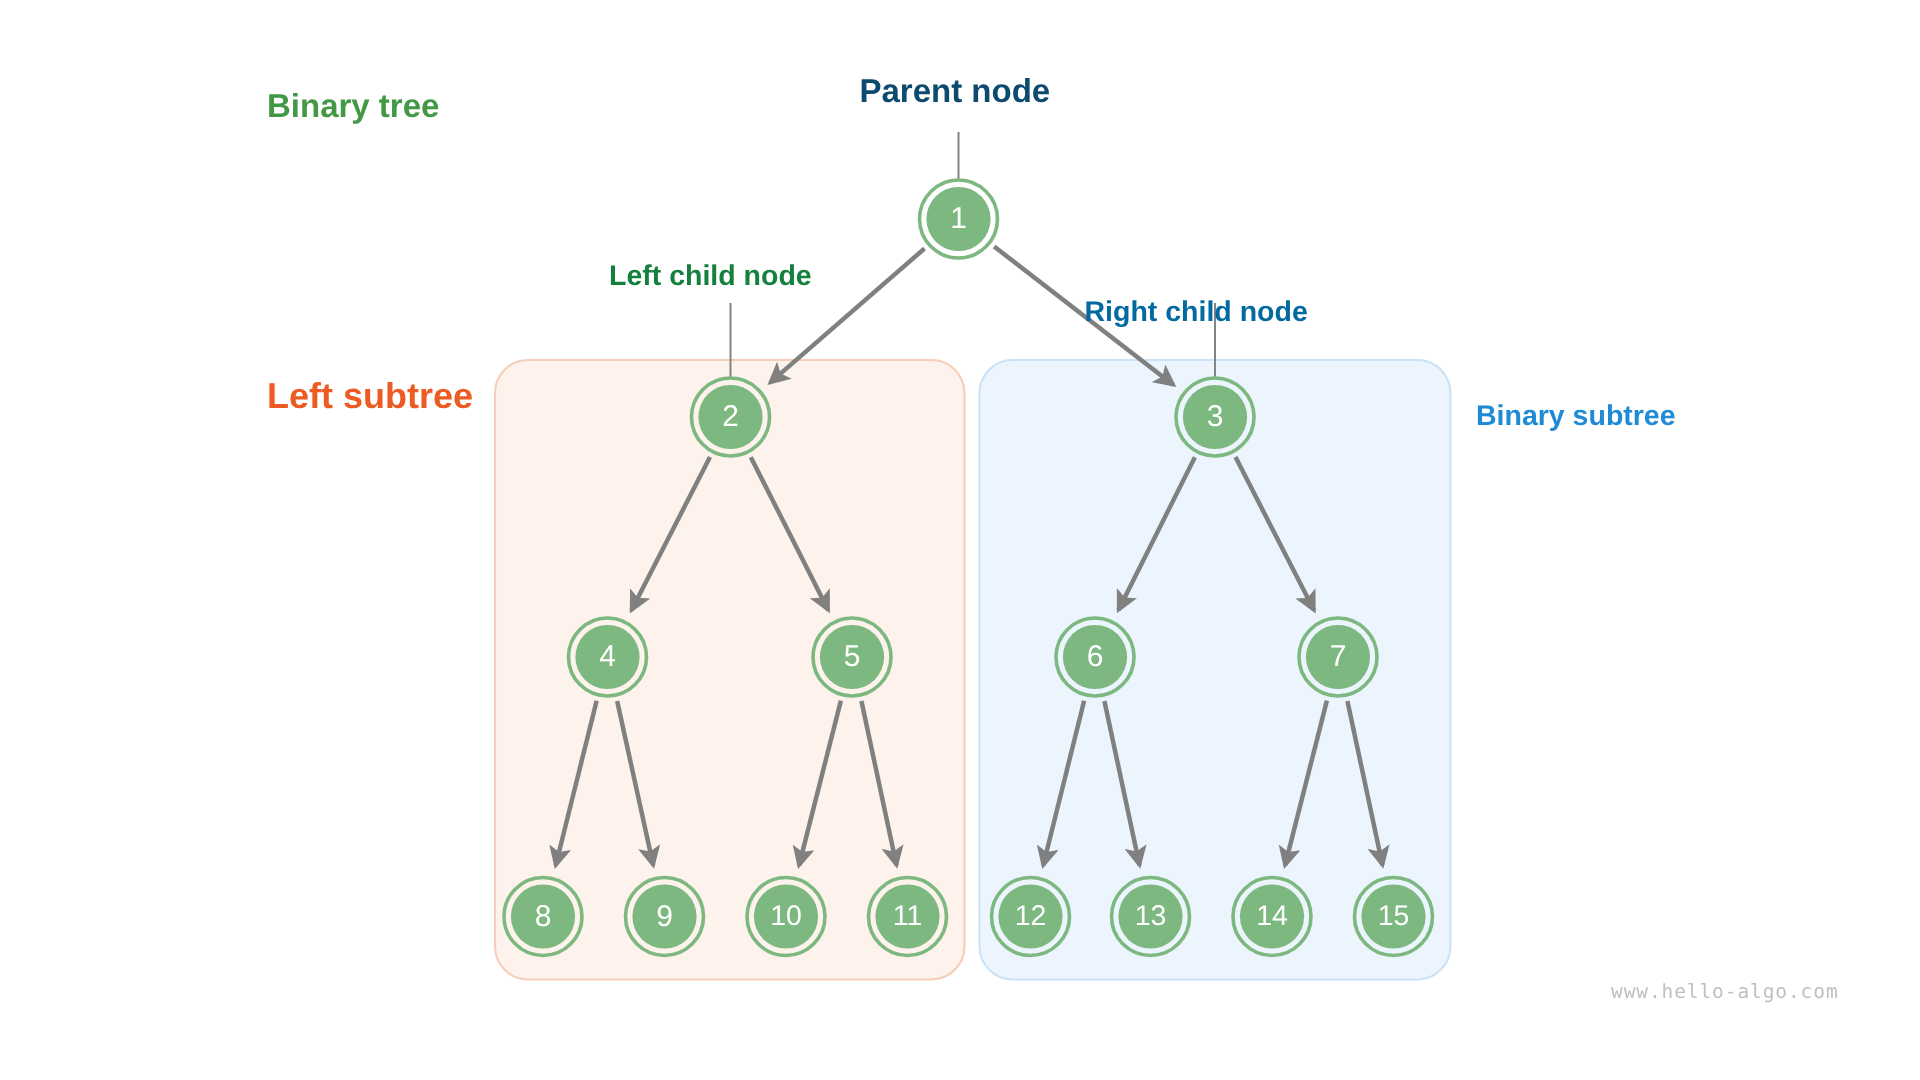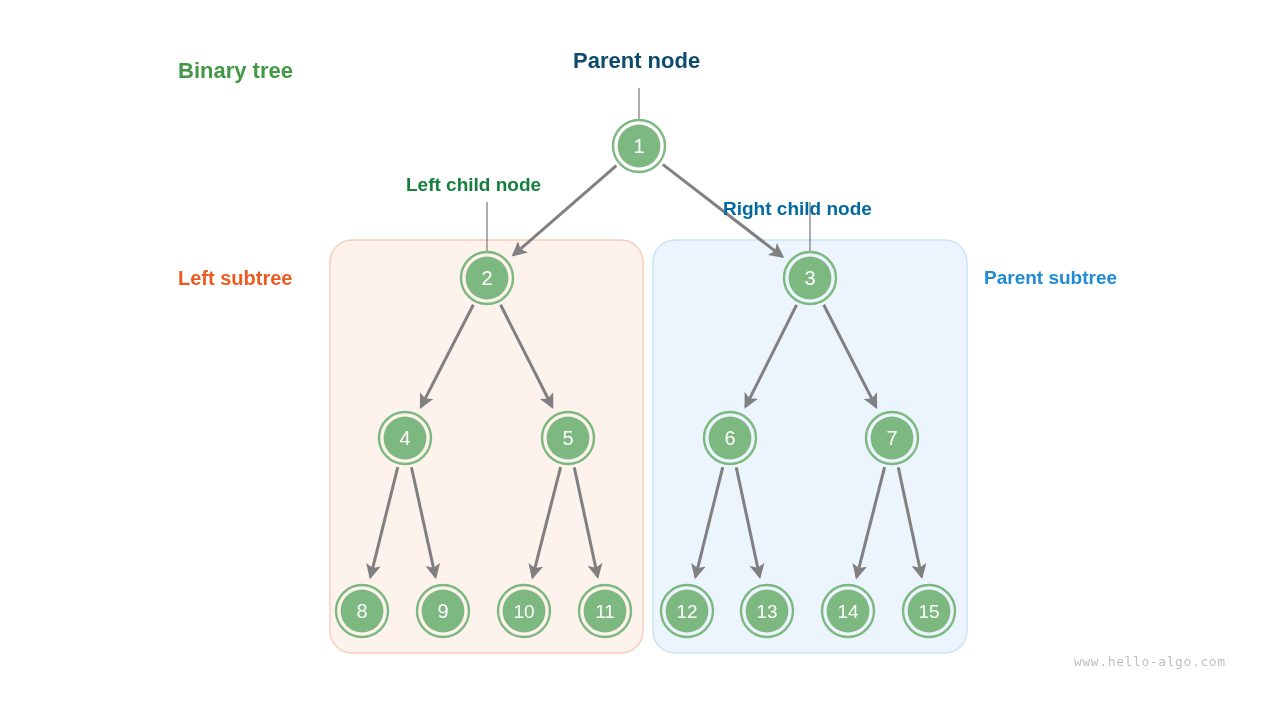--- a/index.html
+++ b/index.html
@@ -45,22 +45,22 @@
   }
   #right-child-label {
     left: 723px;
     top: 174px;
     font-size: 19px;
     color: #0369a1;
     margin-top: 24px;
   }
   #left-subtree-label {
     left: 178px;
-    top: 267px;
-    font-size: 20px;
+    top: 251px;
+    font-size: 24px;
     color: #ec5b21;
   }
   #right-subtree-label {
     left: 984px;
     top: 267px;
     font-size: 19px;
     color: #1f8ad6;
   }
   #watermark {
     position: absolute;
@@ -189,15 +189,15 @@
 <div class="title-label" id="binary-tree-title">Binary tree</div>
 
 <div class="title-label" id="parent-node-label">Parent node</div>
 
 <div class="title-label" id="left-child-label">Left child node</div>
 
 <div class="title-label" id="right-child-label">Right child node</div>
 
 <div class="title-label" id="left-subtree-label">Left subtree</div>
 
-<div class="title-label" id="right-subtree-label">Parent subtree</div>
+<div class="title-label" id="right-subtree-label">Binary subtree</div>
 
 <div id="watermark">www.hello-algo.com</div>
 
 </body></html>

